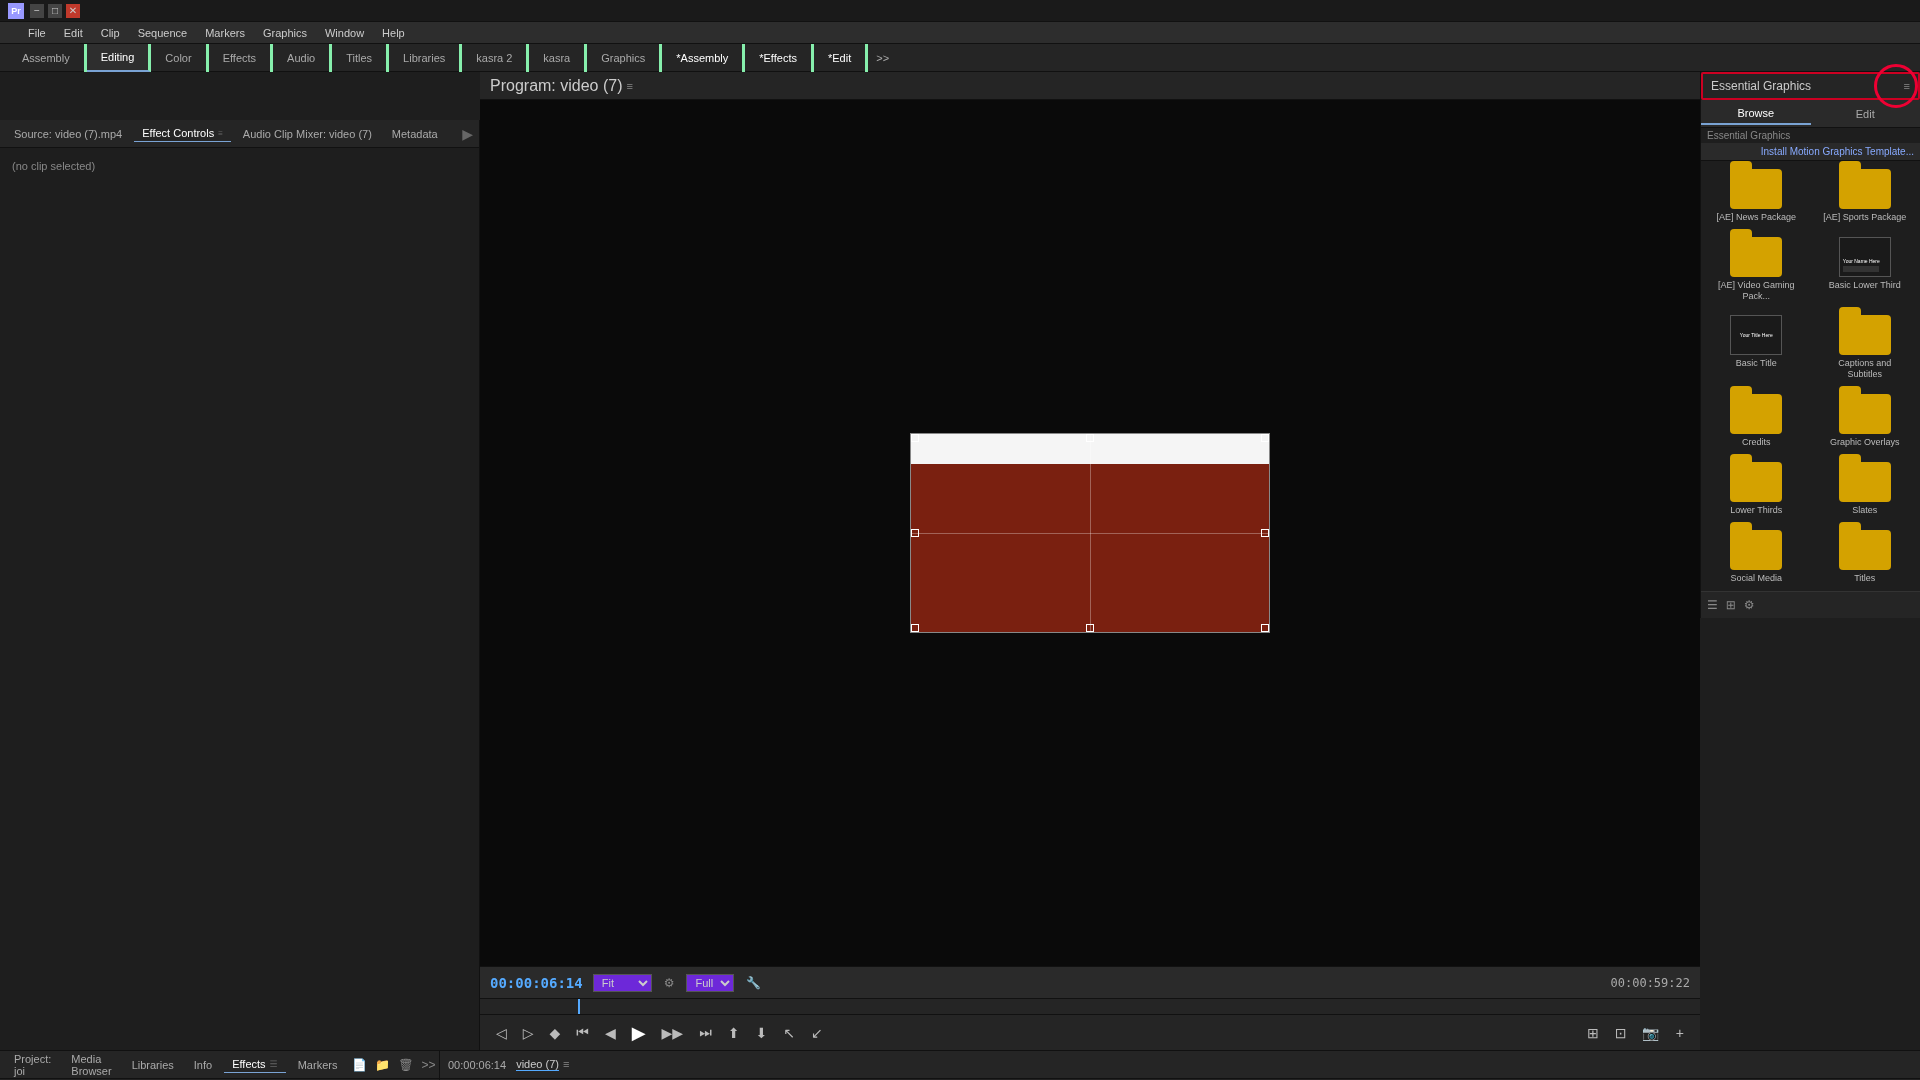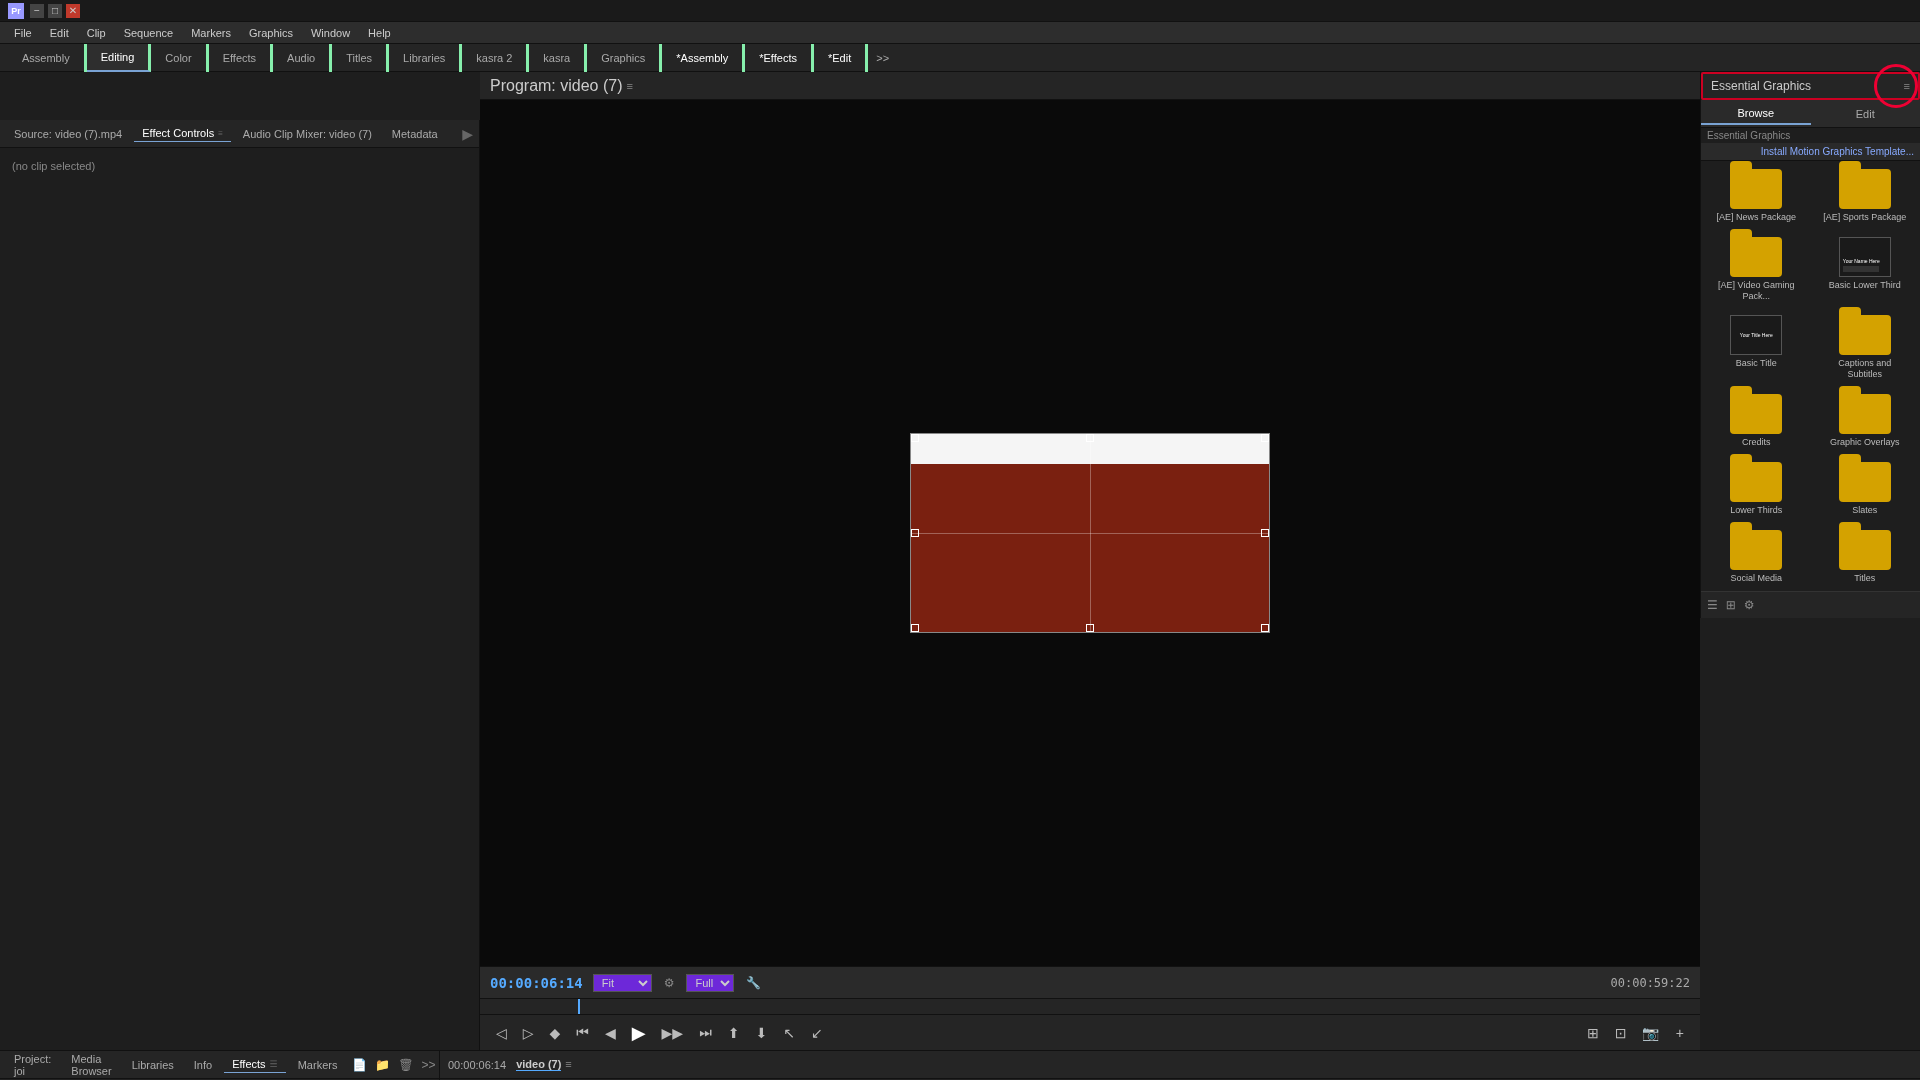--- a/index.html
+++ b/index.html
@@ -40,21 +40,21 @@
       display: flex; align-items: center; justify-content: center;
     }
     .title-btn.close { background: #c0392b; }
 
     
     #menu-bar {
       background: #2d2d2d;
       height: 22px;
       display: flex;
       align-items: center;
-      padding: 0 6px;
+      padding: 0 20px;
       border-bottom: 1px solid #111;
       gap: 2px;
     }
     .menu-item {
       padding: 2px 8px;
       font-size: 11px;
       color: #ccc;
       cursor: pointer;
     }
 
@@ -721,21 +721,21 @@
       
       
     </div>
 
   </div>
 
   <div id="timeline-panel">
 
     <div id="timeline-header">
       <span style="color:#aaa;font-size:11px;">00:00:06:14</span>
-      <div style="flex:1;display:flex;align-items:flex-start;gap:4px;padding:0 4px;font-weight:bold;">
+      <div style="flex:1;display:flex;align-items:flex-start;gap:4px;padding:0 4px;">
         <span style="color:#ccc;font-size:11px;border-bottom:1px solid #5af;">video (7)</span>
         <span style="color:#888;font-size:11px;">≡</span>
       </div>
     </div>
 
     <div id="timeline-toolbar">
 
       <div style="flex:1;"></div>
     </div>
 

